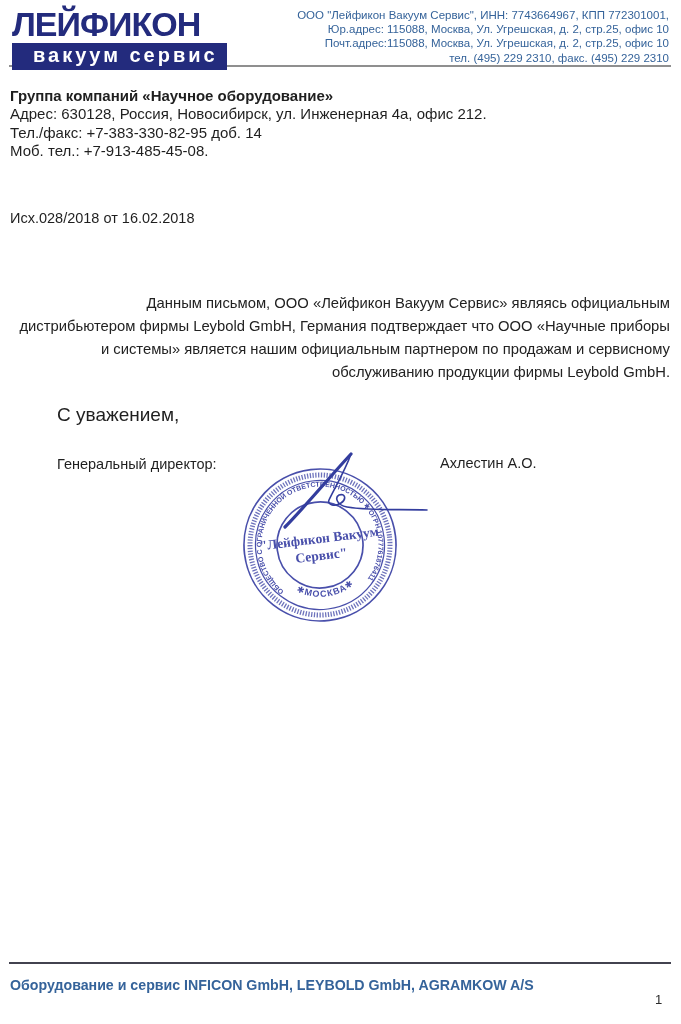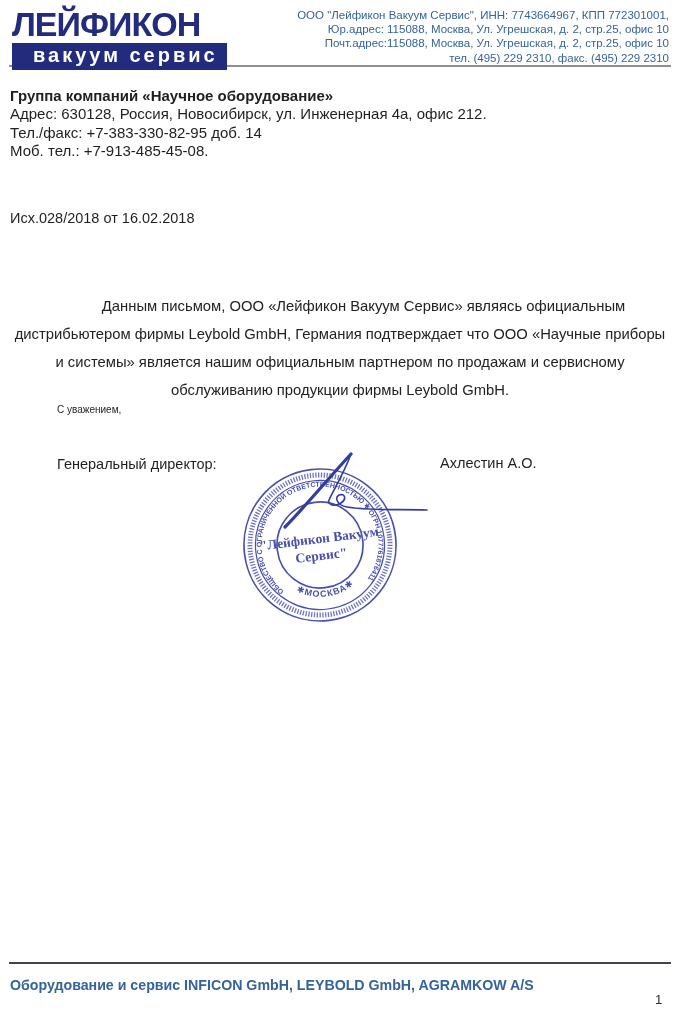--- a/index.html
+++ b/index.html
@@ -15,23 +15,23 @@
                font-size:11.5px;line-height:14.2px;white-space:nowrap;}
   .header-rule{position:absolute;left:9px;right:10px;top:65px;height:0;border-top:2px solid #8f8f8f;}
 
   
   .partner{position:absolute;left:10px;top:87px;color:#1f1f1f;font-size:15px;line-height:18.4px;}
   .partner .b{font-weight:bold;}
 
   .reference{position:absolute;left:10px;top:210px;color:#1f1f1f;font-size:14.5px;}
 
   .body-par{position:absolute;left:10px;right:11px;top:292px;color:#222222;
-            font-size:14.8px;line-height:28px;text-indent:47px;text-align:center;}
+            font-size:14.8px;line-height:23px;text-indent:47px;text-align:right;}
 
-  .regards{position:absolute;left:57px;top:404px;color:#1f1f1f;font-size:10px;}
+  .regards{position:absolute;left:57px;top:404px;color:#1f1f1f;font-size:19px;}
   .position-title{position:absolute;left:57px;top:456px;color:#1f1f1f;font-size:14.5px;}
   .director-name{position:absolute;left:440px;top:455px;color:#1f1f1f;font-size:14.5px;}
 
   .stamp-wrap{position:absolute;left:235px;top:443px;width:200px;height:196px;}
 
   
   .footer-rule{position:absolute;left:9px;right:10px;top:962px;height:0;border-top:2px solid #42424f;}
   .footer-text{position:absolute;left:10px;top:977px;color:#35639a;font-weight:bold;font-size:14.2px;white-space:nowrap;}
   .page-number{position:absolute;left:655px;top:992px;color:#2b2b2b;font-size:13px;}
 </style>

